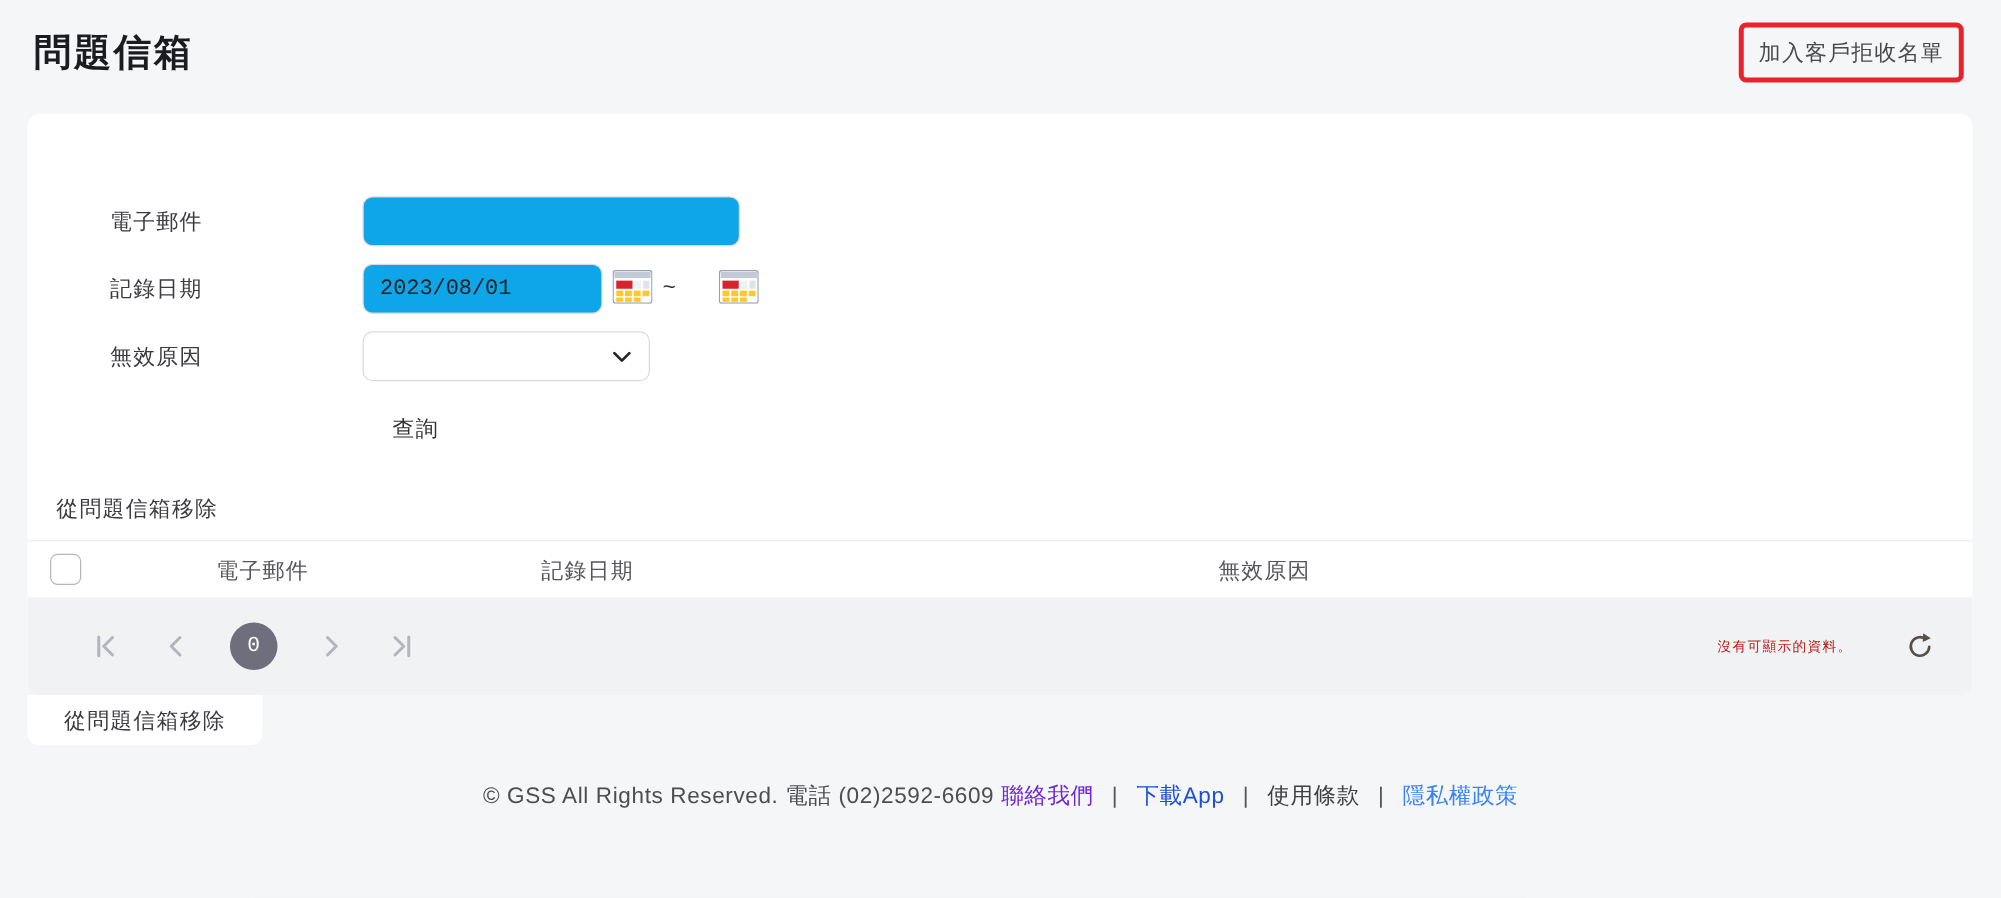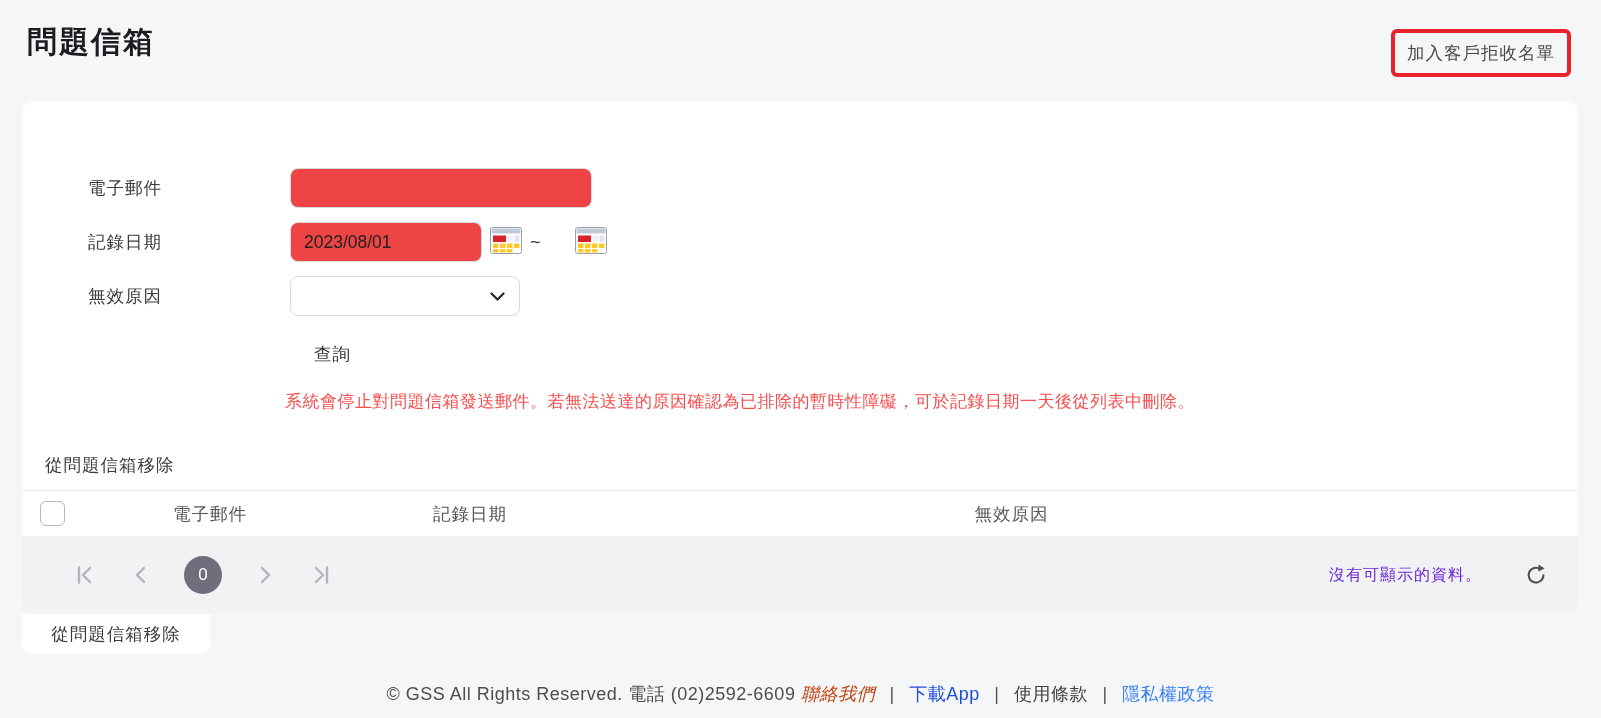--- a/index.html
+++ b/index.html
@@ -16,41 +16,42 @@
   .top-bar {
     display:flex; justify-content:space-between; align-items:flex-start;
     padding:14px 30px 0 27px;
   }
   .page-title {
     font-size:30px; font-weight:700; color:#1b1c20;
     letter-spacing:2px; margin-top:8px;
   }
   .annotation-box {
     border:4px solid #e8232b; border-radius:6px;
-    padding:8px 12px; margin-top:15px;
+    padding:8px 12px; margin-top:4px;
   }
   .add-reject-btn {
     background:transparent; border:none; cursor:pointer;
     font-size:17.5px; color:#4a4a4a;
     font-family:inherit; letter-spacing:1px;
   }
   
   .card {
     margin:25px 23px 0 22px;
     background:#ffffff;
     border-radius:10px;
     overflow:hidden;
+    font-family:Liberation Mono, monospace;
   }
   .search-form { padding-top:66px; }
   .form-row { display:flex; align-items:center; margin:0 0 14px 66px; height:40px; }
   .form-label { width:202px; font-size:17.5px; color:#3a3b3f; letter-spacing:1px; }
   .text-input, .date-input {
     height:40px; border:1px solid #d8dade; border-radius:8px;
     font-size:17.5px; color:#202124; padding:0 13px;
-    font-family:inherit; background:#ef4444; outline:none;
+    font-family:inherit; background:#0ea5e9; outline:none;
   }
   .text-input { width:302px; }
   .date-input { width:192px; }
   .date-input.to { width:168px; }
   .calendar-btn {
     border:none; background:transparent; padding:0; margin-left:8px;
     cursor:pointer; display:flex; align-items:center;
   }
   .tilde { margin:0 8px; font-size:18px; color:#333; }
   .select-box {
@@ -93,21 +94,21 @@
     background:#f1f2f4; padding:0 30px 0 52px;
   }
   .pg-btn { background:transparent; border:none; cursor:pointer; padding:0; margin-right:36px; display:flex; align-items:center; }
   .page-chip {
     width:38px; height:38px; border-radius:50%;
     background:#6e6e7d; color:#fff; border:none; cursor:pointer;
     font-size:17px; font-family:inherit;
     display:flex; align-items:center; justify-content:center;
     margin-right:36px;
   }
-  .empty-msg { margin-left:auto; font-size:16px; color:#6d28d9; letter-spacing:1px; }
+  .empty-msg { margin-left:auto; font-size:11px; color:#b91c1c; letter-spacing:1px; }
   .refresh-btn { background:transparent; border:none; cursor:pointer; margin-left:42px; padding:0; display:flex; }
   
   .bottom-remove-btn {
     display:block; margin-left:22px;
     width:188px; height:40px;
     background:#fff; border:none; border-radius:0 0 9px 9px;
     font-size:17.5px; color:#3a3b3f; font-family:inherit;
     cursor:pointer; letter-spacing:1px;
   }
   
@@ -186,21 +187,20 @@
         <div class="select-box">
           <span></span>
           <svg width="15" height="10" viewBox="0 0 15 10">
             <polyline points="1.5,1.5 7.5,7.5 13.5,1.5" fill="none" stroke="#26272b" stroke-width="2.2" stroke-linecap="round" stroke-linejoin="round"></polyline>
           </svg>
         </div>
       </div>
 
       <button class="query-btn">查詢</button>
 
-      <div class="warning-text" style="color: rgb(249, 77, 77);">系統會停止對問題信箱發送郵件。若無法送達的原因確認為已排除的暫時性障礙，可於記錄日期一天後從列表中刪除。</div>
     </div>
 
     <button class="remove-action">從問題信箱移除</button>
 
     <div class="table-header">
       <div class="th-checkbox"></div>
       <div class="th-email">電子郵件</div>
       <div class="th-date">記錄日期</div>
       <div class="th-reason">無效原因</div>
     </div>
@@ -240,21 +240,21 @@
       </button>
     </div>
   </div>
 
   <button class="bottom-remove-btn">從問題信箱移除</button>
 
   <div class="footer">
     <span>© GSS All Rights Reserved.</span>
     <span>電話</span>
     <span>(02)2592-6609</span>
-    <a class="footer-link" style="color: #c2410c; font-style: italic;">聯絡我們</a>
+    <a class="footer-link" style="color: #6d28d9;">聯絡我們</a>
     <span class="sep">|</span>
     <a class="footer-link" style="color: #1d4ed8;">下載App</a>
     <span class="sep">|</span>
     <a class="footer-link" style="color: #404040;">使用條款</a>
     <span class="sep">|</span>
     <a class="footer-link" style="color: rgb(59, 130, 246); font-family: Liberation Serif, serif;">隱私權政策</a>
   </div>
 
 </div>
 

